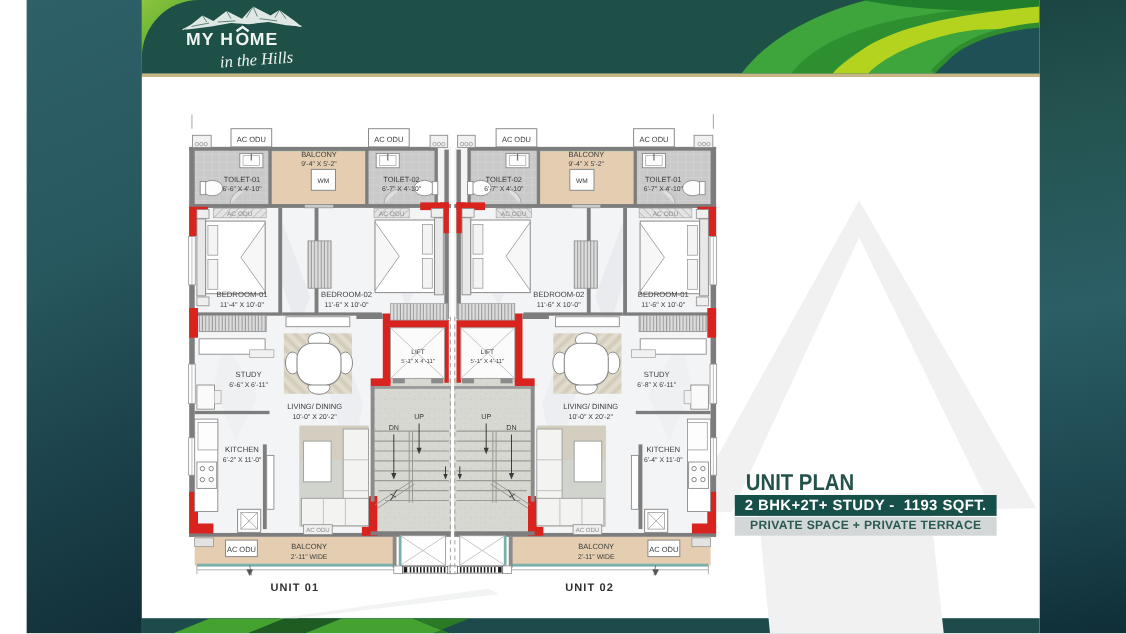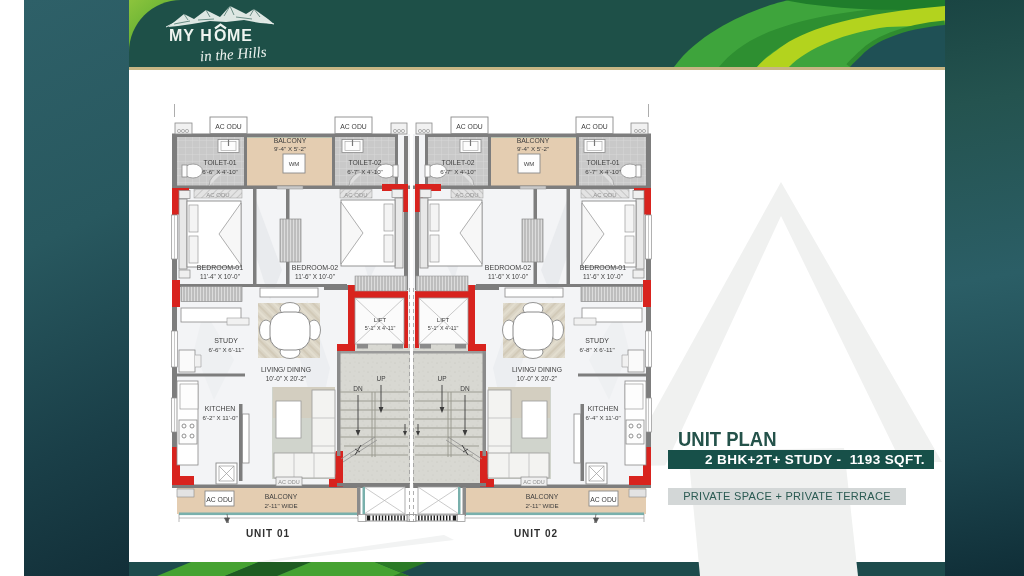--- a/index.html
+++ b/index.html
@@ -468,18 +468,18 @@
       <text x="512" y="537" font-size="10" font-weight="bold" fill="#2f2f2f" letter-spacing="1">UNIT 02</text>
     </g>
   </svg>
 
   <div class="abs" style="left:654px;top:427px;width:240px;height:22px;
        font-size:21px;font-weight:bold;color:#24524a;letter-spacing:0px;
        transform:scaleX(0.88);transform-origin:0 0;">UNIT PLAN</div>
 
   <div class="abs" style="left:644px;top:450px;width:238px;height:19px;background:#175049;
        color:#fff;font-size:13.5px;font-weight:bold;letter-spacing:0.4px;line-height:19.5px;
-       text-align:center;padding-left:28px;">2 BHK+2T+ STUDY -&nbsp; 1193 SQFT.</div>
-
-  <div class="abs" style="left:644px;top:488px;width:238px;height:17px;background:#d3d7d7;
-       color:#2a5a52;font-size:11px;font-weight:normal;letter-spacing:0.3px;line-height:17px;
+       text-align:center;">2 BHK+2T+ STUDY -&nbsp; 1193 SQFT.</div>
+
+  <div class="abs" style="left:644px;top:470px;width:238px;height:17px;background:#d3d7d7;
+       color:#2a5a52;font-size:11px;font-weight:bold;letter-spacing:0.3px;line-height:17px;
        text-align:center;">PRIVATE SPACE + PRIVATE TERRACE</div>
 </div>
 
 </body></html>

